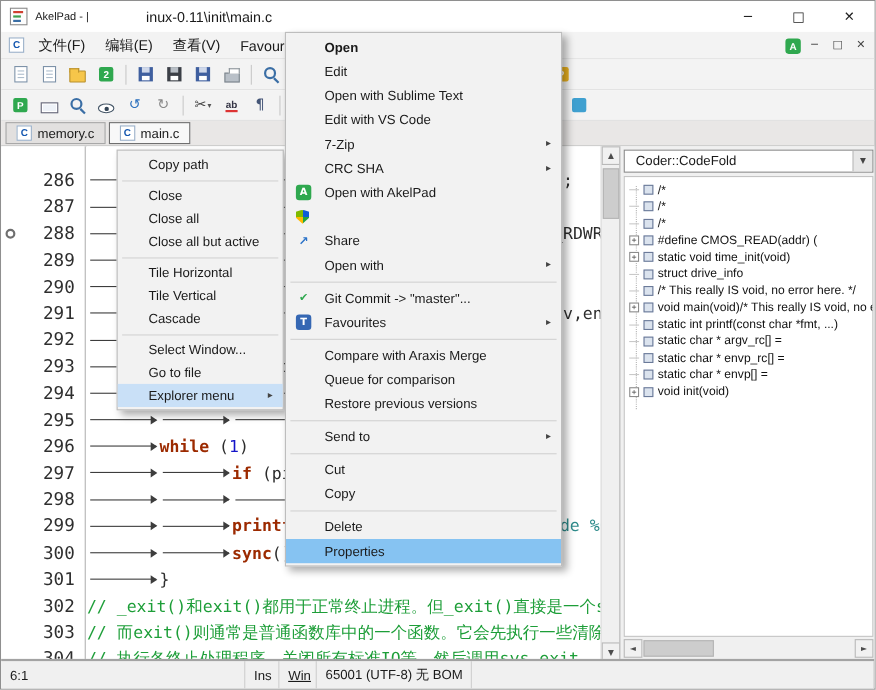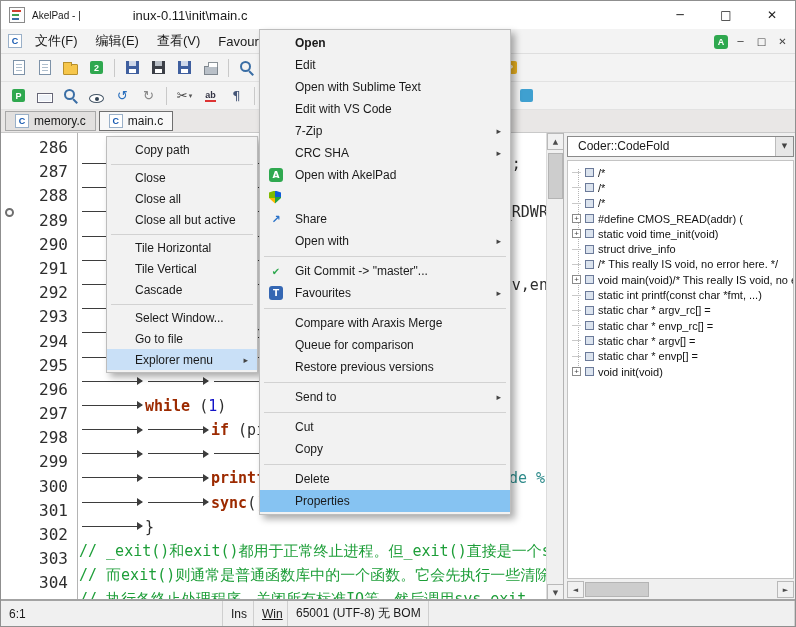--- a/index.html
+++ b/index.html
@@ -59,21 +59,21 @@
   .mi-cols{width:14px;height:12px;border:1px solid #667;background:linear-gradient(to right,#fff 42%,#667 42%,#667 58%,#fff 58%);}
   .mi-fontA{font-weight:bold;font-size:11px;color:#223;line-height:1;}
   .mi-sq{width:13px;height:13px;border-radius:2px;color:#fff;font-size:9px;font-weight:bold;display:flex;align-items:center;justify-content:center;}
 
   
   .tabbar{position:absolute;left:0;top:109px;right:0;height:23px;background:#e9e7e6;border-bottom:1px solid #c9c9c9;display:flex;align-items:center;padding-left:4px;}
   .tab{height:20px;display:flex;align-items:center;gap:5px;padding:0 9px;font-size:12px;background:#e2e0df;border:1px solid #a8a8a8;margin-right:3px;}
   .tab.active{background:#f8f8f8;border-color:#6f6f6f;}
 
   
-  .gutter{position:absolute;left:0;top:132px;width:77px;height:468px;background:#fff;border-right:1px solid #b4b4b4;padding-top:3px;overflow:hidden;}
+  .gutter{position:absolute;left:0;top:132px;width:77px;height:468px;background:#fff;border-right:1px solid #b4b4b4;padding-top:19px;overflow:hidden;}
   .grow{height:24.2px;line-height:24.2px;text-align:right;padding-right:9px;font-family:"DejaVu Sans Mono",monospace;font-size:16px;color:#2e2e2e;}
   .bookmark{position:absolute;left:4px;top:75px;width:9px;height:9px;border:2px solid #6f6f6f;border-radius:50%;}
   .code{position:absolute;left:78px;top:132px;width:467px;height:468px;background:#fff;overflow:hidden;padding-top:19px;
         font-family:"DejaVu Sans Mono",monospace;font-size:15px;}
   .crow{height:24.2px;line-height:24.2px;white-space:pre;}
   .tab-arrow{display:inline-block;width:60px;height:1px;background:#3d3d3d;position:relative;vertical-align:middle;margin:0 3px 2px 3px;}
   .tab-arrow::after{content:"";position:absolute;right:-1px;top:-3.5px;border-left:6px solid #3d3d3d;border-top:4px solid transparent;border-bottom:4px solid transparent;}
   .tk-kw{color:#9c2a00;font-weight:bold;}
   .tk-fn{color:#9c2a00;font-weight:bold;}
   .tk-nu{color:#1414c8;}
@@ -410,25 +410,20 @@
           <span class="t-label">static char * argv_rc[] =</span>
         </div>
         <div class="t-row">
           <span class="t-branch"></span>
           <span class="t-ic"></span>
           <span class="t-label">static char * envp_rc[] =</span>
         </div>
         <div class="t-row">
           <span class="t-branch"></span>
           <span class="t-ic"></span>
-          <span class="t-label">static char * argv[] =</span>
-        </div>
-        <div class="t-row">
-          <span class="t-branch"></span>
-          <span class="t-ic"></span>
           <span class="t-label">static char * envp[] =</span>
         </div>
         <div class="t-row">
           <span class="t-plus">+</span>
           <span class="t-ic"></span>
           <span class="t-label">void init(void)</span>
         </div>
       </div>
     <div class="hsb">
       <span class="sb-btn left">◄</span>

